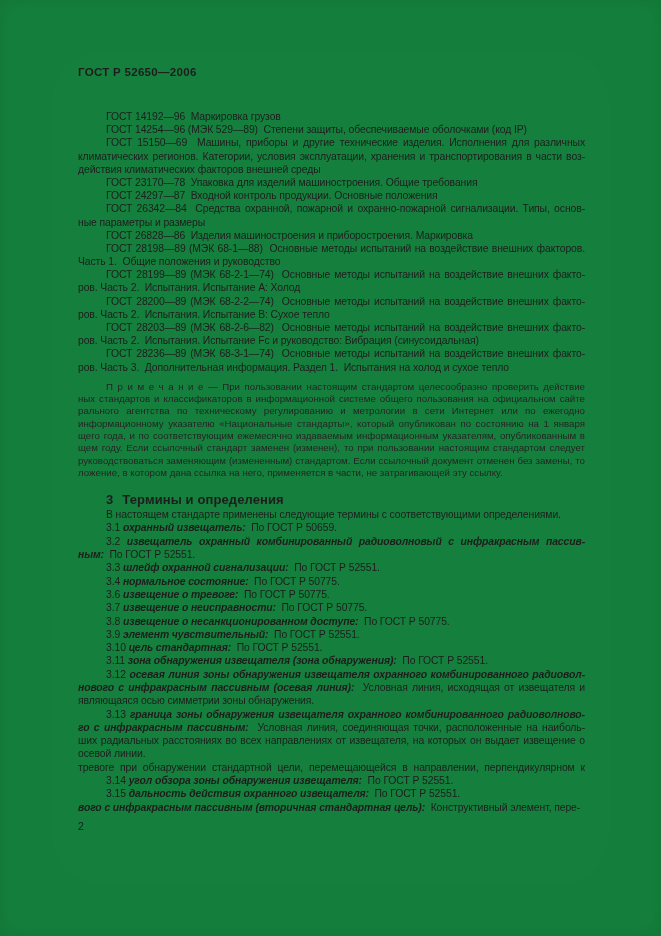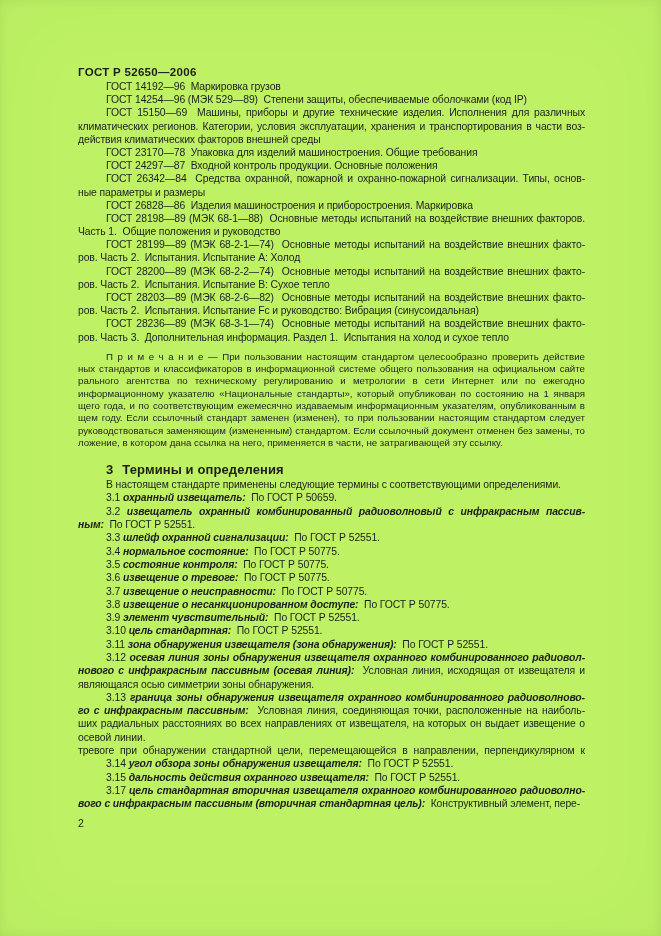--- a/index.html
+++ b/index.html
@@ -1,19 +1,19 @@
 <!DOCTYPE html>
 <html><head>
 <meta charset="utf-8">
 <style>
   html,body{margin:0;padding:0;background:#e9e9e9;}
   .doc{
     position:relative;
     width:661px;height:936px;
-    background:#bef264;
+    background:#15803d;
     box-shadow:inset 0 0 12px rgba(0,0,0,0.07), inset 0 0 90px rgba(0,0,0,0.03);
     font-family:"Liberation Sans","DejaVu Sans",sans-serif;
     color:#1d1d1d;
     overflow:hidden;
   }
   .content{position:absolute;left:78px;top:0;width:507px;}
   .hdr{
     margin-top:66px;
     font-weight:bold;
     font-size:11.5px;
@@ -22,21 +22,21 @@
   .body-text{font-size:10.4px;letter-spacing:-0.1px;}
   .line{
     text-align:justify;
     text-align-last:justify;
     line-height:13.2px;
     height:13.2px;
     overflow:hidden;
   }
   .line.first{text-indent:28px;}
   .line.last{text-align-last:left;}
-  .refs{margin-top:2px;}
+  .refs{margin-top:32px;}
   .note{margin-top:7px;font-size:9.7px;color:#242424;}
   .note .line{line-height:12.3px;height:12.3px;}
   .heading{
     margin-top:13px;
     margin-left:28px;
     font-weight:bold;
     font-size:13px;
     letter-spacing:0.1px;
     height:16px;
   }
@@ -92,37 +92,35 @@
       <span class="num">3</span><span>Термины и определения</span>
     </div>
 
     <div class="terms body-text">
         <div class="line first last"><span>В настоящем стандарте применены следующие термины с соответствующими определениями.</span></div>
         <div class="line first last"><span>3.1 </span><b>охранный извещатель:</b><span>&nbsp; По ГОСТ Р 50659.</span></div>
         <div class="line first"><span>3.2 </span><b>извещатель охранный комбинированный радиоволновый с инфракрасным пассив-</b></div>
         <div class="line last"><b>ным:</b><span>&nbsp; По ГОСТ Р 52551.</span></div>
         <div class="line first last"><span>3.3 </span><b>шлейф охранной сигнализации:</b><span>&nbsp; По ГОСТ Р 52551.</span></div>
         <div class="line first last"><span>3.4 </span><b>нормальное состояние:</b><span>&nbsp; По ГОСТ Р 50775.</span></div>
-        <div class="line first last"><span>3.5 </span><b>состояние контроля:</b><span>&nbsp; По ГОСТ Р 50775.</span></div>
         <div class="line first last"><span>3.6 </span><b>извещение о тревоге:</b><span>&nbsp; По ГОСТ Р 50775.</span></div>
         <div class="line first last"><span>3.7 </span><b>извещение о неисправности:</b><span>&nbsp; По ГОСТ Р 50775.</span></div>
         <div class="line first last"><span>3.8 </span><b>извещение о несанкционированном доступе:</b><span>&nbsp; По ГОСТ Р 50775.</span></div>
         <div class="line first last"><span>3.9 </span><b>элемент чувствительный:</b><span>&nbsp; По ГОСТ Р 52551.</span></div>
         <div class="line first last"><span>3.10 </span><b>цель стандартная:</b><span>&nbsp; По ГОСТ Р 52551.</span></div>
         <div class="line first last"><span>3.11 </span><b>зона обнаружения извещателя (зона обнаружения):</b><span>&nbsp; По ГОСТ Р 52551.</span></div>
         <div class="line first"><span>3.12 </span><b>осевая линия зоны обнаружения извещателя охранного комбинированного радиовол-</b></div>
         <div class="line"><b>нового с инфракрасным пассивным (осевая линия):</b><span>&nbsp; Условная линия, исходящая от извещателя и</span></div>
         <div class="line last"><span>являющаяся осью симметрии зоны обнаружения.</span></div>
         <div class="line first"><span>3.13 </span><b>граница зоны обнаружения извещателя охранного комбинированного радиоволново-</b></div>
         <div class="line"><b>го с инфракрасным пассивным:</b><span>&nbsp; Условная линия, соединяющая точки, расположенные на наиболь-</span></div>
         <div class="line"><span>ших радиальных расстояниях во всех направлениях от извещателя, на которых он выдает извещение о</span></div>
         <div class="line last"><span>осевой линии.</span></div>
         <div class="line"><span>тревоге при обнаружении стандартной цели, перемещающейся в направлении, перпендикулярном к</span></div>
         <div class="line first last"><span>3.14 </span><b>угол обзора зоны обнаружения извещателя:</b><span>&nbsp; По ГОСТ Р 52551.</span></div>
         <div class="line first last"><span>3.15 </span><b>дальность действия охранного извещателя:</b><span>&nbsp; По ГОСТ Р 52551.</span></div>
-        <div class="line first"><span>3.17 </span><b>цель стандартная вторичная извещателя охранного комбинированного радиоволно-</b></div>
         <div class="line last"><b>вого с инфракрасным пассивным (вторичная стандартная цель):</b><span>&nbsp; Конструктивный элемент, пере-</span></div>
       </div>
 
     <div class="pagenum">2</div>
 
   </div>
 </div>
 
 </body></html>

